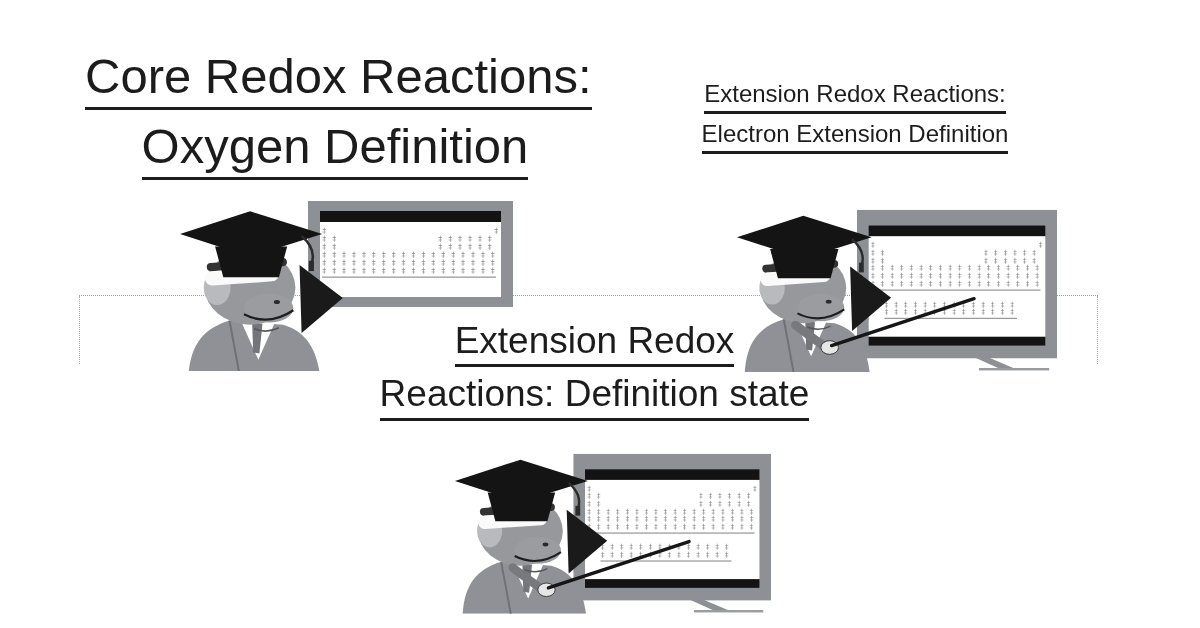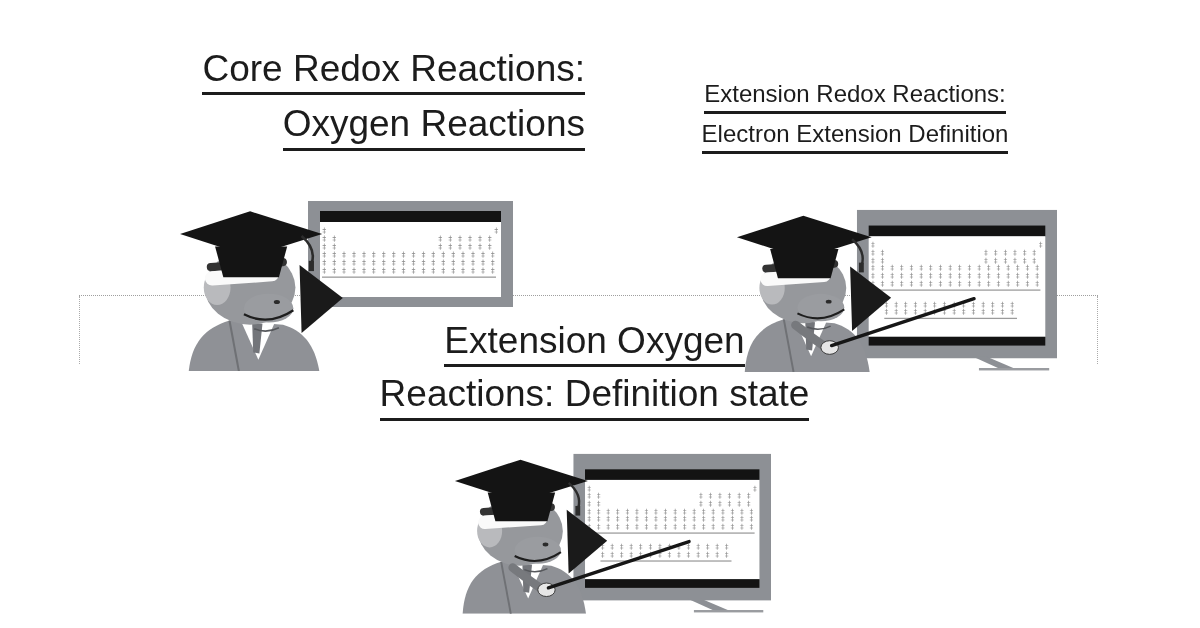--- a/index.html
+++ b/index.html
@@ -13,21 +13,21 @@
   }
   .heading{position:absolute;text-align:center;}
   .hl-wrap{display:block;}
   .hl{
     display:inline-block;
     border-bottom:3.5px solid #1c1c1c;
     padding-bottom:3px;
     line-height:1.12;
     white-space:nowrap;
   }
-  #title-core{left:85px;top:48px;width:500px;font-size:37px;text-align:right;}
+  #title-core{left:85px;top:48px;width:500px;font-size:49px;}
   #title-core .hl-wrap{margin-bottom:8px;}
   #title-electron{left:615px;top:80px;width:480px;font-size:24px;}
   #title-electron .hl-wrap{margin-bottom:6px;}
   #title-oxidation{left:352px;top:320px;width:485px;font-size:37px;}
   #title-oxidation .hl-wrap{margin-bottom:6px;}
 
   
   #placeholder-box{
     position:absolute;left:79px;top:295px;width:1019px;height:70px;
     border-top:1px dotted #9f9f9f;
@@ -55,30 +55,30 @@
 
 <div id="slide">
 
   <div id="placeholder-box">
     <div class="side left"></div>
     <div class="side right"></div>
   </div>
 
   <div class="heading" id="title-core">
     <span class="hl-wrap"><span class="hl">Core Redox Reactions:</span></span>
-    <span class="hl-wrap"><span class="hl">Oxygen Reactions</span></span>
+    <span class="hl-wrap"><span class="hl">Oxygen Definition</span></span>
   </div>
 
   <div class="heading" id="title-electron">
     <span class="hl-wrap"><span class="hl">Extension Redox Reactions:</span></span>
     <span class="hl-wrap"><span class="hl">Electron Extension Definition</span></span>
   </div>
 
   <div class="heading" id="title-oxidation">
-    <span class="hl-wrap"><span class="hl">Extension Oxygen</span></span>
+    <span class="hl-wrap"><span class="hl">Extension Redox</span></span>
     <span class="hl-wrap"><span class="hl">Reactions: Definition state</span></span>
   </div>
 
   <svg width="0" height="0" style="position:absolute" aria-hidden="true">
     <defs>
 
       <g id="g-prof">
 
         <polygon points="118,64 160,96 120,130" fill="#1a1a1a"></polygon>
 

